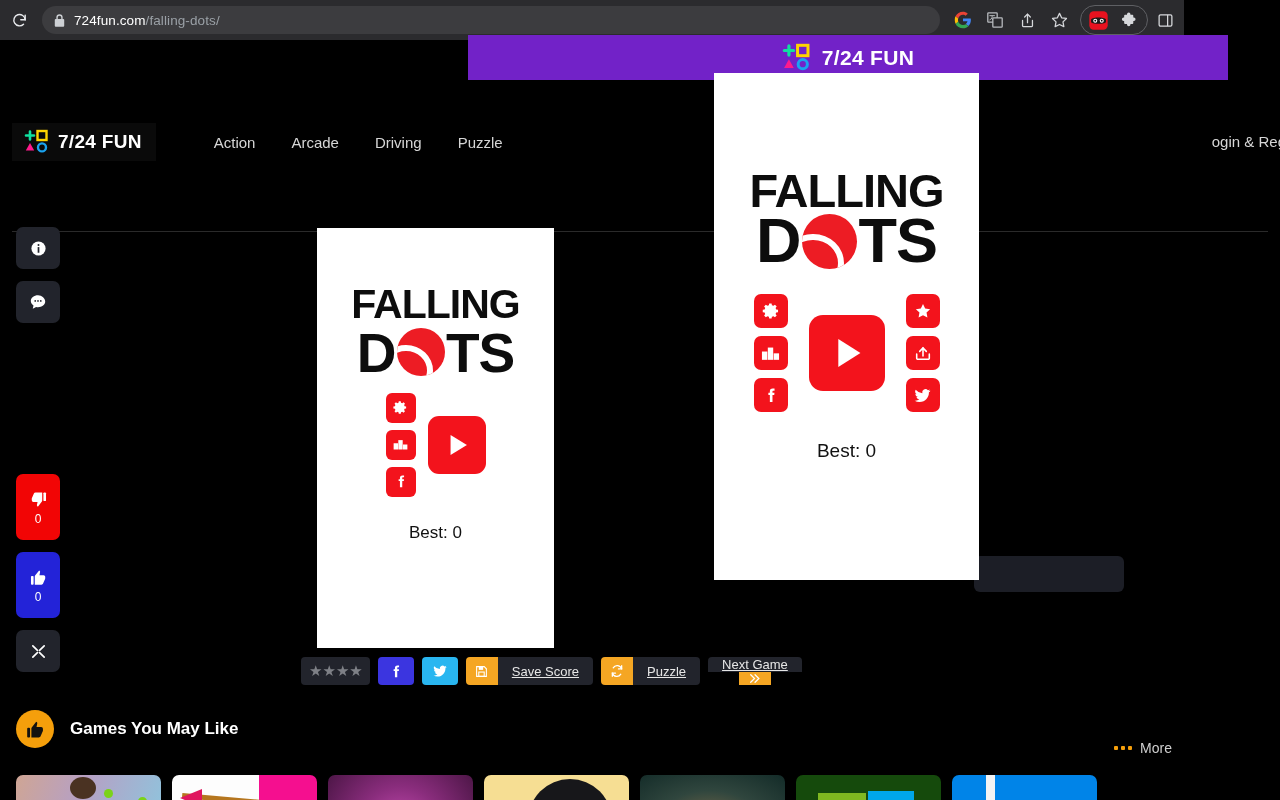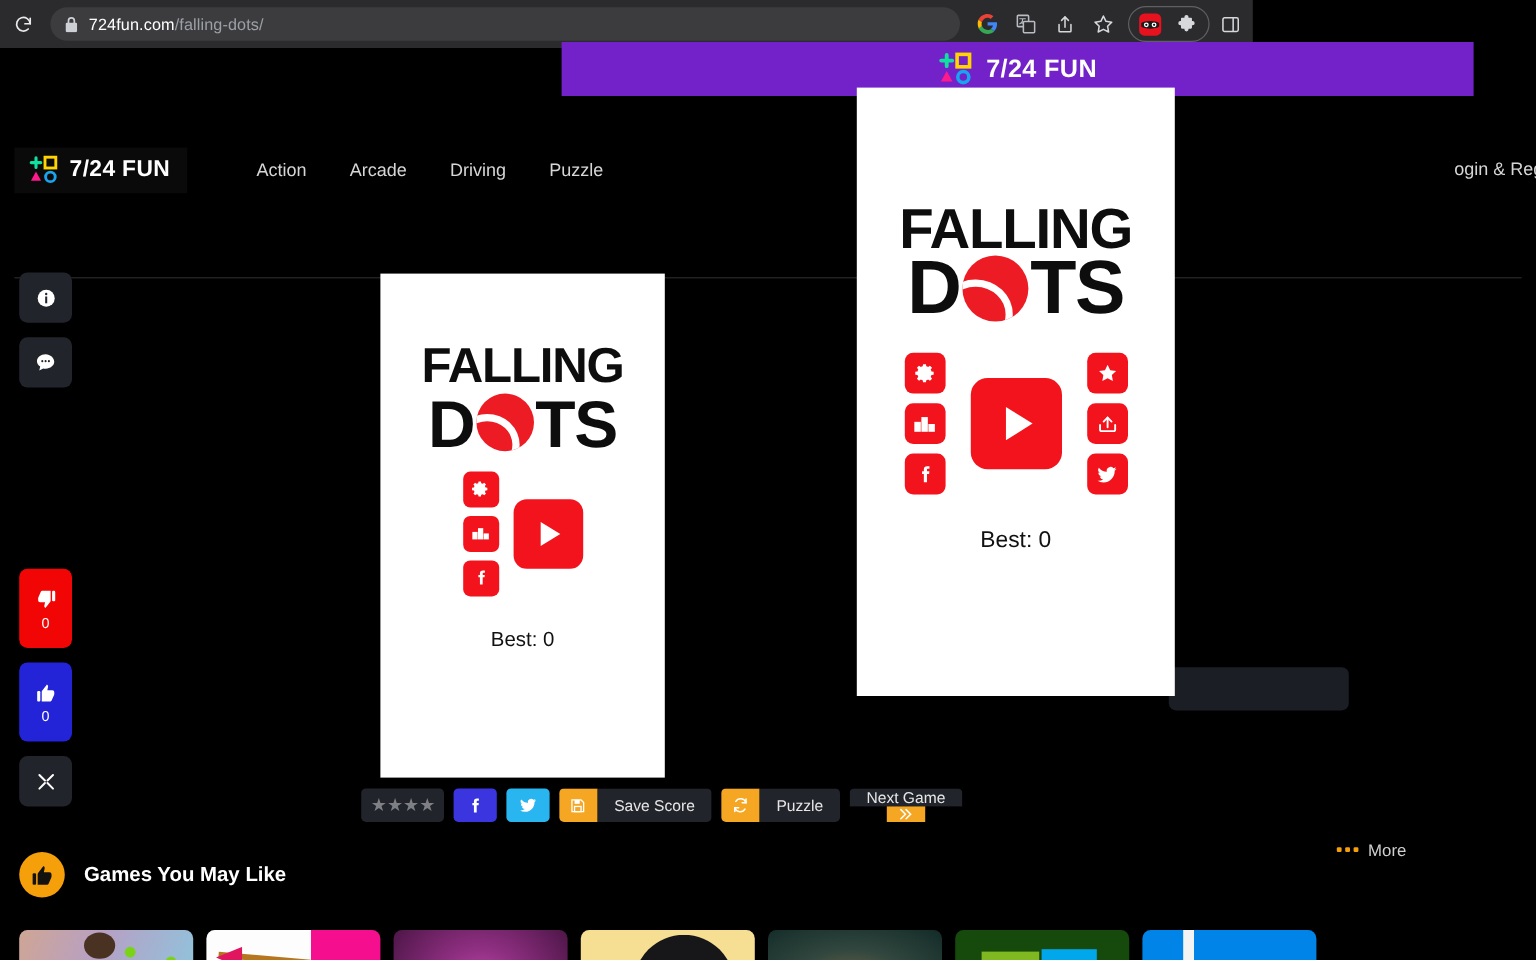--- a/index.html
+++ b/index.html
@@ -6,21 +6,21 @@
   html, body {
     width: 1280px; height: 800px;
     background: #000;
     font-family: "Liberation Sans", sans-serif;
     overflow: hidden;
   }
   #root { position: relative; width: 1280px; height: 800px; background:#000; }
 
   
   .browser-bar {
-    position:absolute; left:0; top:0; width:1044px; height:40px;
+    position:absolute; left:0; top:0; width:1184px; height:40px;
     background:#2b2b2e; display:flex; align-items:center; z-index:5;
   }
   .reload-btn {
     width:30px; height:30px; margin-left:4px; margin-right:8px;
     display:flex; align-items:center; justify-content:center;
     color:#e8eaed; border-radius:50%;
   }
   .omnibox {
     flex:1 1 auto; height:28px; background:#3c3c3f; border-radius:14px;
     display:flex; align-items:center; padding:0 12px; margin-right:8px;
@@ -77,27 +77,27 @@
 
   
   .site-toolbar { position:absolute; left:301px; top:617px; display:flex; align-items:center; gap:8px; }
   .tb-chip { height:28px; border-radius:4px; display:flex; align-items:center; }
   .stars { background:#22242c; padding:0 8px; gap:1px; }
   .star { color:#7e8086; font-size:15px; letter-spacing:-1px; }
   .tb-fb { background:#3b35e0; width:36px; justify-content:center; color:#fff; }
   .tb-tw { background:#29b6f0; width:36px; justify-content:center; color:#fff; }
   .tb-split { overflow:hidden; }
   .tb-ic { background:#f5a623; width:32px; height:28px; display:flex; align-items:center; justify-content:center; color:#fff; }
-  .tb-lb { background:#22242c; height:28px; display:flex; align-items:center; padding:0 14px; color:#e6e6e6; font-size:13px; white-space:nowrap; }
+  .tb-lb { background:#22242c; height:28px; display:flex; align-items:center; padding:0 14px; color:#e6e6e6; font-size:13px; white-space:nowrap;text-decoration:underline; }
 
   .recs-head { position:absolute; left:16px; top:670px; display:flex; align-items:center; gap:16px; }
   .recs-thumb-circ { width:38px; height:38px; border-radius:50%; background:#f59f0b;
     display:flex; align-items:center; justify-content:center; color:#111; }
   .recs-title { color:#fff; font-size:17px; font-weight:bold; }
-  .recs-more { position:absolute; right:108px; top:660px; display:flex; align-items:center; gap:8px; }
+  .recs-more { position:absolute; right:108px; top:700px; display:flex; align-items:center; gap:8px; }
   .dots-ic { display:flex; gap:3px; }
   .dot3 { width:4px; height:4px; background:#f59f0b; border-radius:1px; }
   .recs-more-label { color:#cfcfcf; font-size:14px; }
 
   .recs-row { position:absolute; left:16px; top:735px; display:flex; gap:11px; }
   .rec-card { width:145px; height:45px; border-radius:7px 7px 0 0; overflow:hidden; position:relative; }
 
   
   .overlay { position:absolute; left:468px; top:35px; width:760px; height:550px; z-index:30; }
   .ov-top { position:absolute; left:0; top:0; width:760px; height:45px; background:#7222c8;

